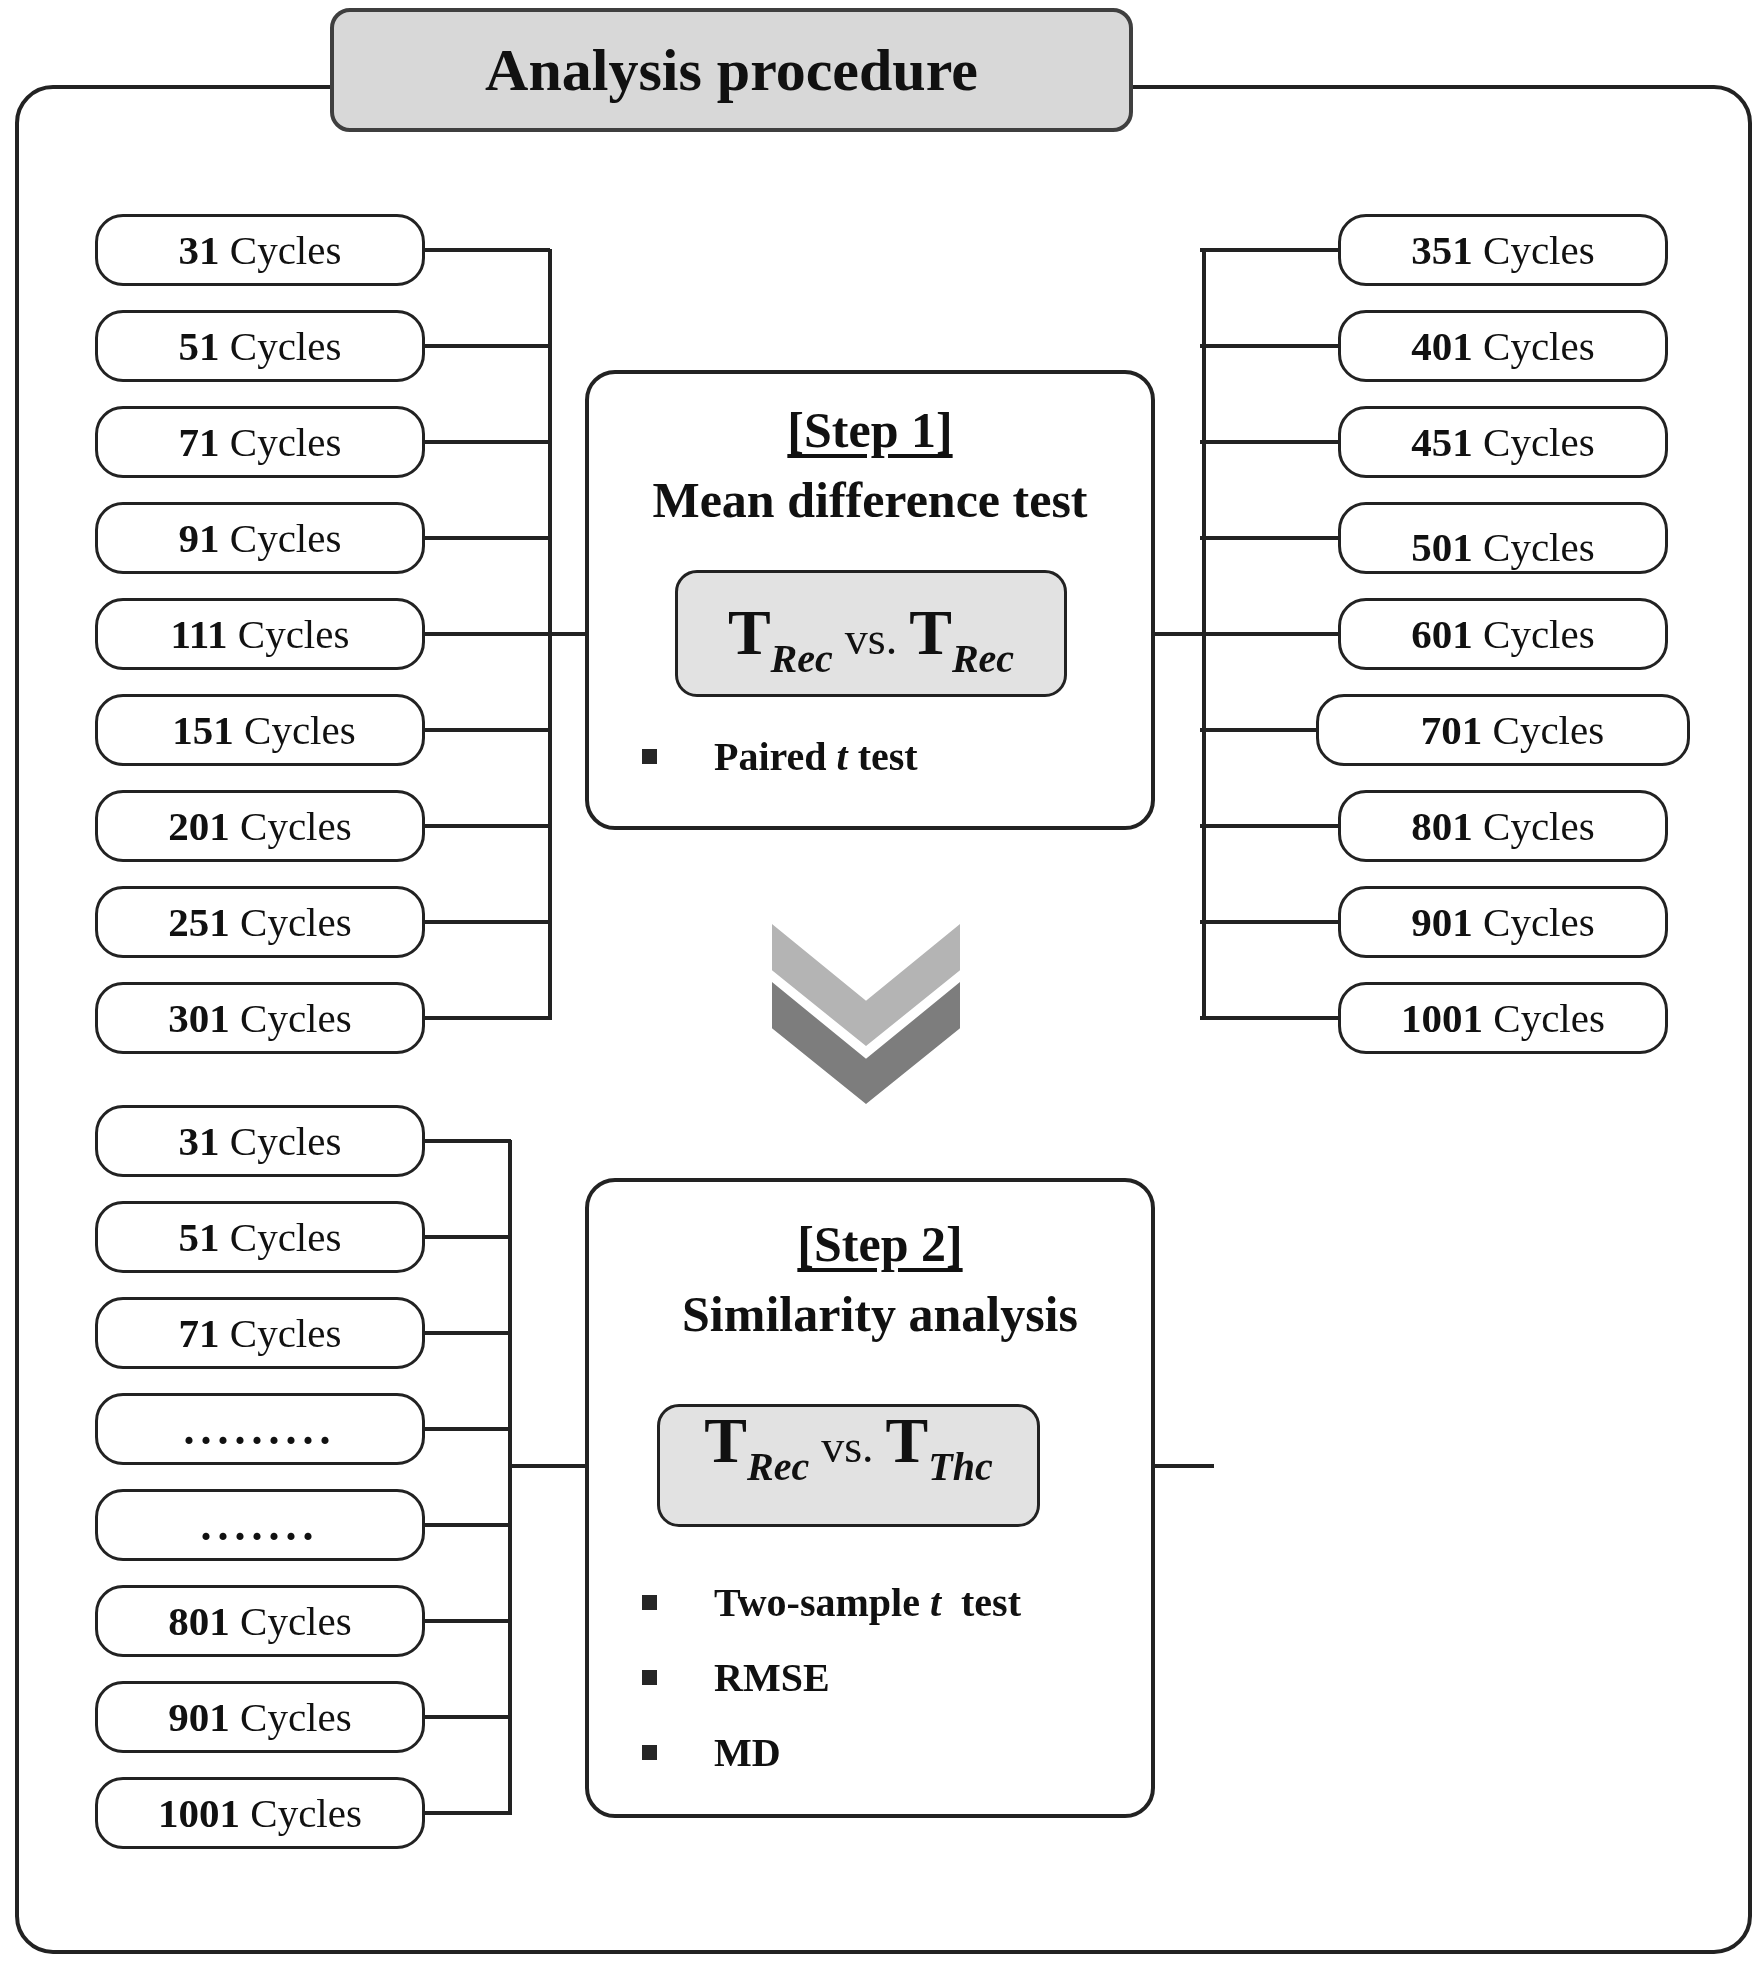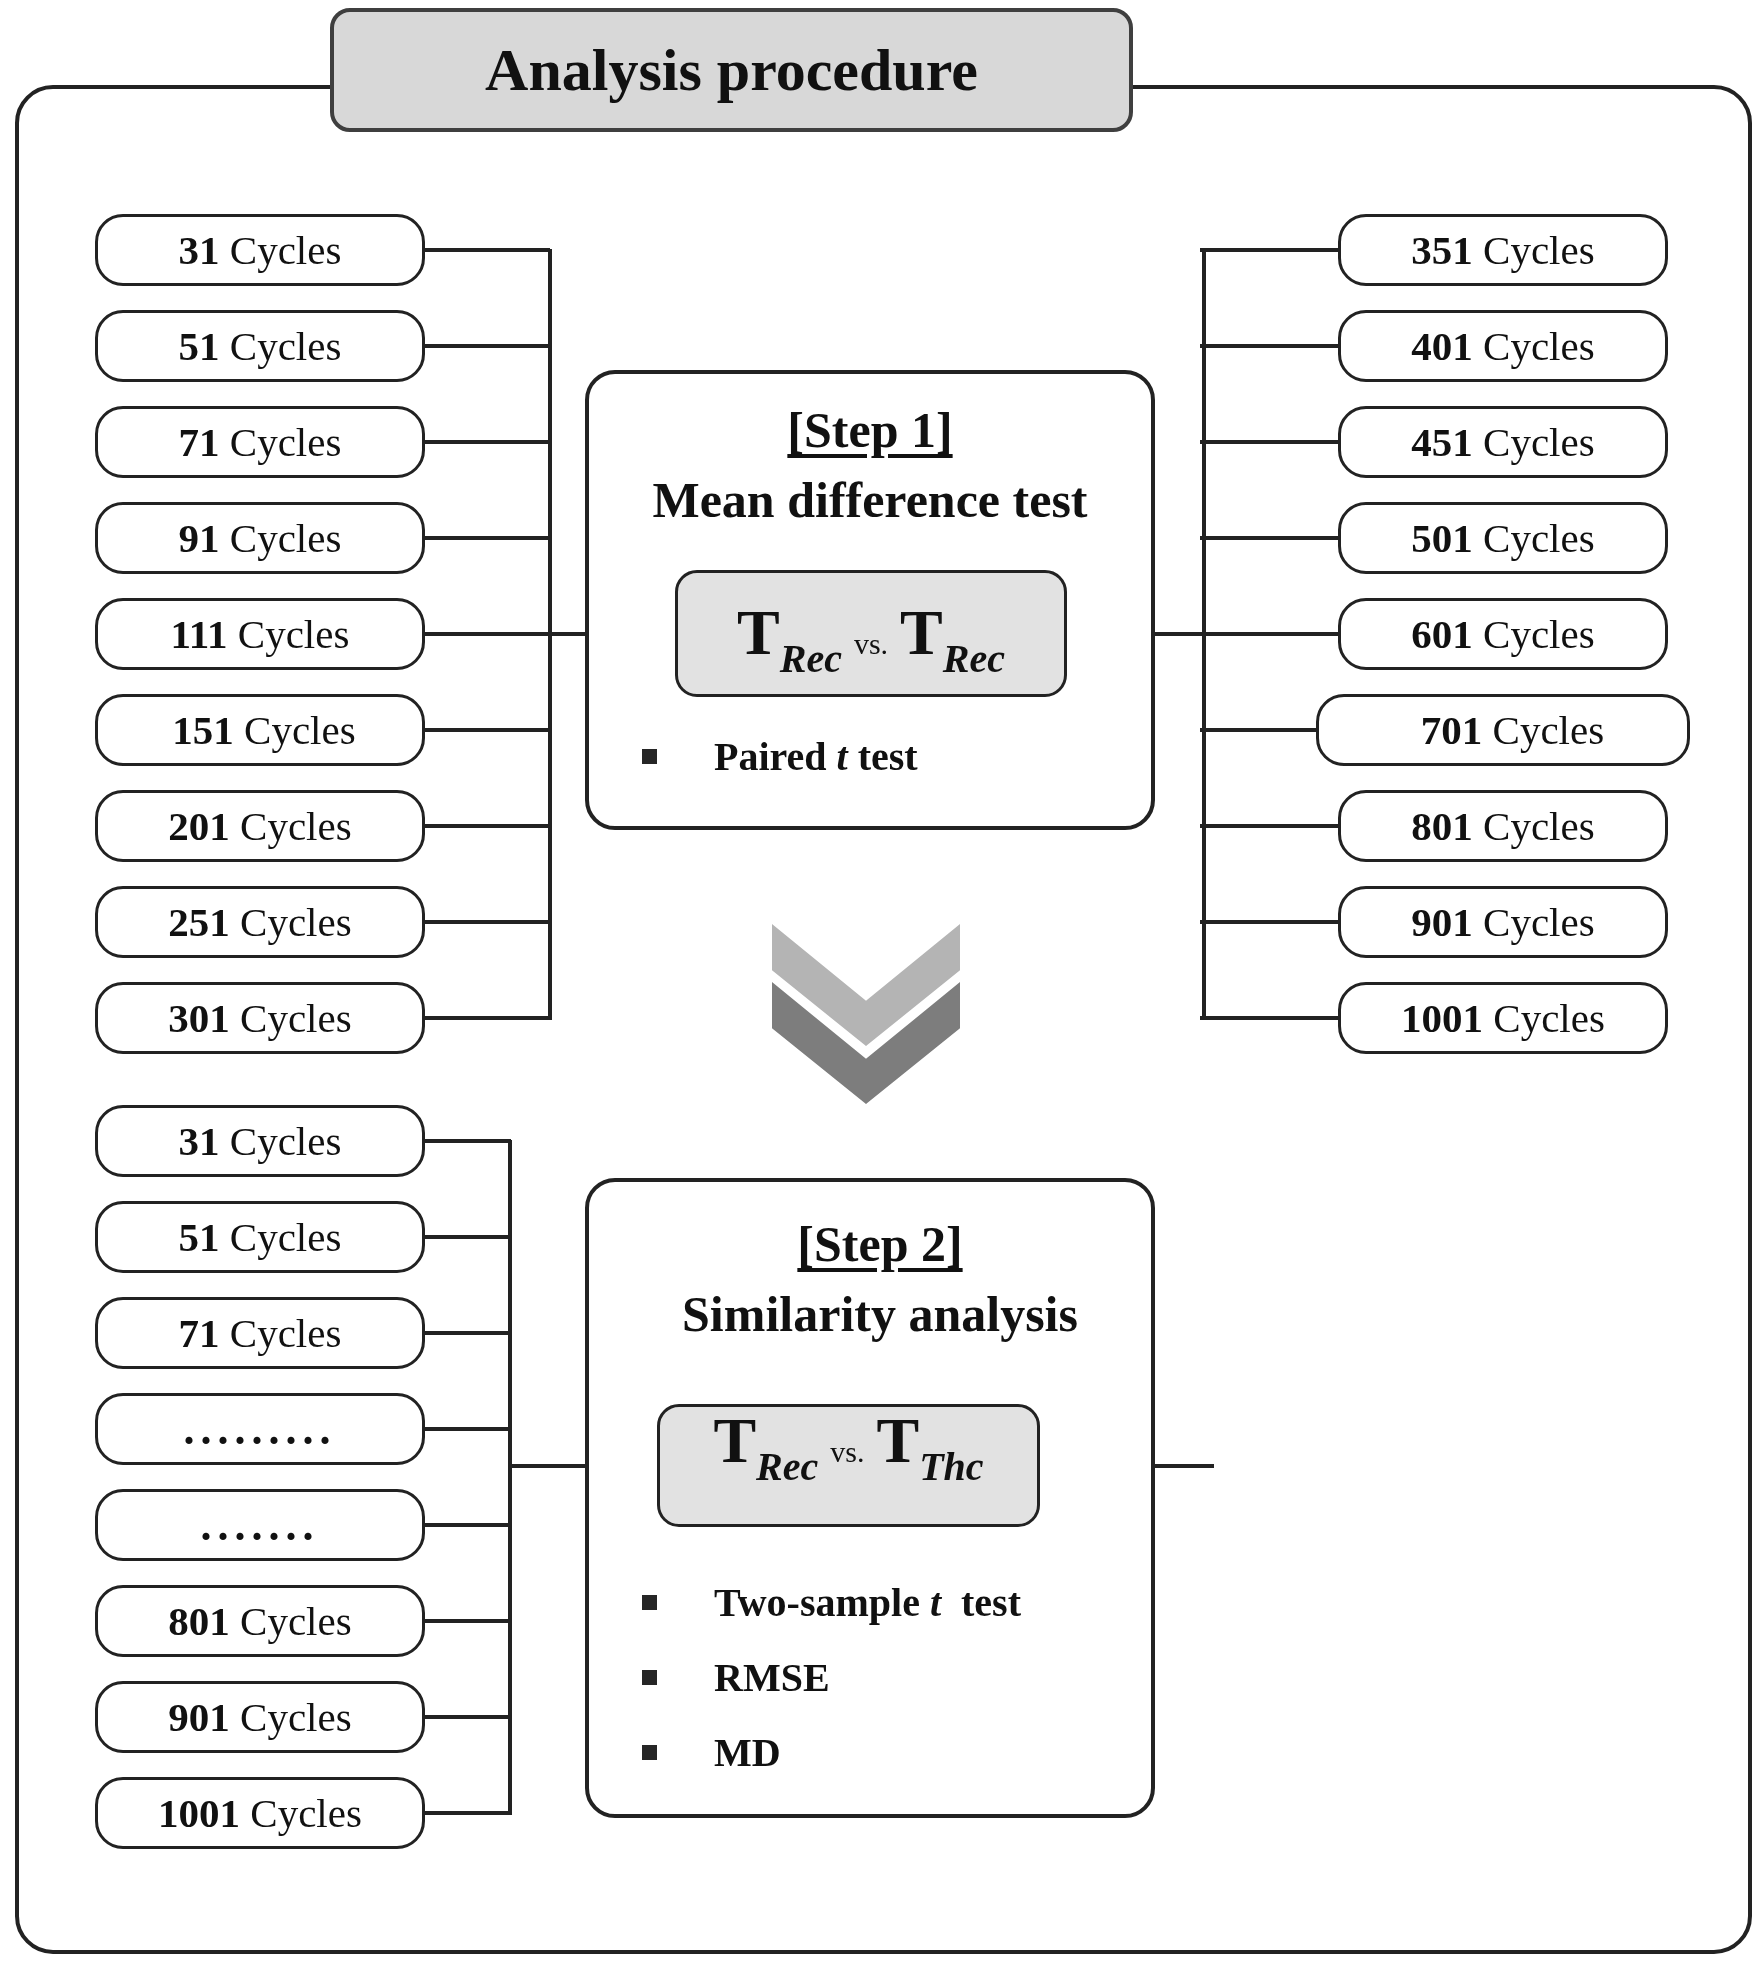--- a/index.html
+++ b/index.html
@@ -51,21 +51,21 @@
   .u{text-decoration:underline;text-decoration-thickness:3.5px;text-underline-offset:7px;}
   .tbox{
     position:absolute;background:var(--gray-fill);
     border:3.5px solid var(--line);border-radius:22px;
     text-align:center;z-index:4;box-sizing:border-box;white-space:nowrap;
   }
   #tbox1{left:675px;top:570px;width:392px;height:127px;line-height:119px;}
   #tbox2{left:657px;top:1404px;width:383px;height:123px;line-height:67px;}
   .tbase{font-size:64px;font-weight:bold;}
   .tsub{font-size:40px;font-style:italic;font-weight:600;vertical-align:-18px;}
-  .vs{font-size:30px;margin:0 12px;}
+  .vs{font-size:46px;margin:0 12px;}
   .bullet-sq{position:absolute;width:15px;height:15px;background:#262626;z-index:4;}
   .bullet-text{position:absolute;font-size:40px;font-weight:bold;line-height:54px;z-index:4;white-space:pre;}
   .bullet-text i{font-style:italic;}
   .therm-box{
     position:absolute;left:1212px;top:1382px;width:390px;height:167px;
     background:#ffffff;border:4px solid var(--line);border-radius:28px;
     display:flex;align-items:center;justify-content:center;
     font-size:52px;font-weight:bold;z-index:4;box-sizing:border-box;
   }
   .chev{
@@ -148,21 +148,21 @@
       <div class="cycle-box" style="left: 1338px; top: 310px; width: 330px;">
         <span class="num">401</span>
         <span class="unit"> Cycles</span>
       </div>
       <div class="hline" style="left: 1200px; top: 344px; width: 140px;"></div>
       <div class="cycle-box" style="left: 1338px; top: 406px; width: 330px;">
         <span class="num">451</span>
         <span class="unit"> Cycles</span>
       </div>
       <div class="hline" style="left: 1200px; top: 440px; width: 140px;"></div>
-      <div class="cycle-box" style="left: 1338px; top: 502px; width: 330px;">
+      <div class="cycle-box" style="left: 1338px; top: 502px; width: 330px; align-items: flex-end;">
         <span class="num">501</span>
         <span class="unit"> Cycles</span>
       </div>
       <div class="hline" style="left: 1200px; top: 536px; width: 140px;"></div>
       <div class="cycle-box" style="left: 1338px; top: 598px; width: 330px;">
         <span class="num">601</span>
         <span class="unit"> Cycles</span>
       </div>
       <div class="hline" style="left: 1200px; top: 632px; width: 140px;"></div>
       <div class="cycle-box" style="left: 1316px; top: 694px; width: 374px; padding-left: 19px;">

